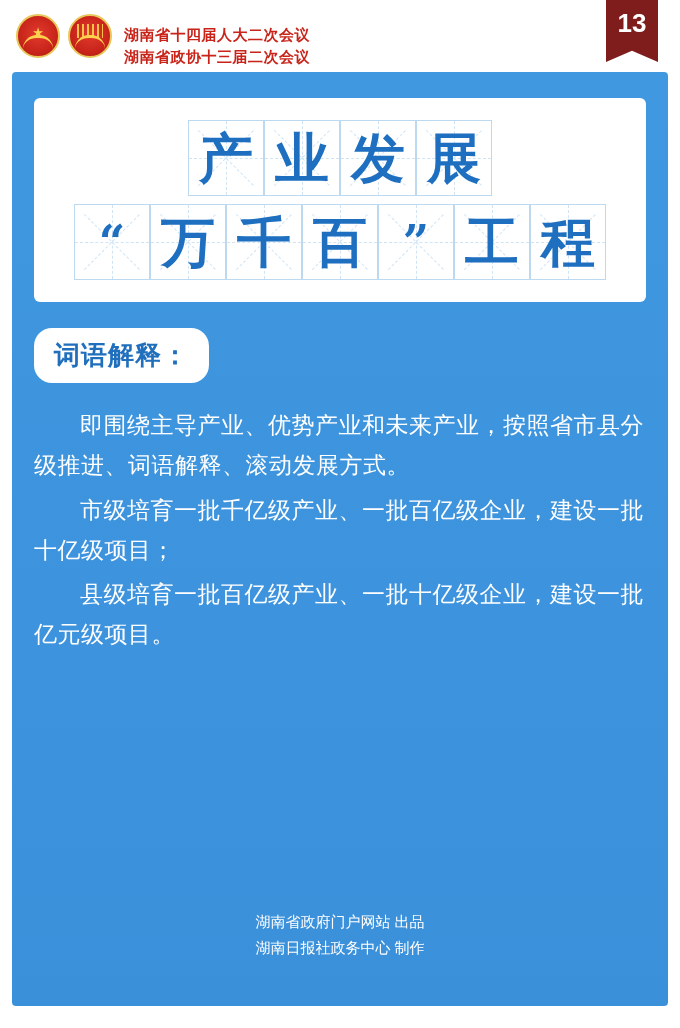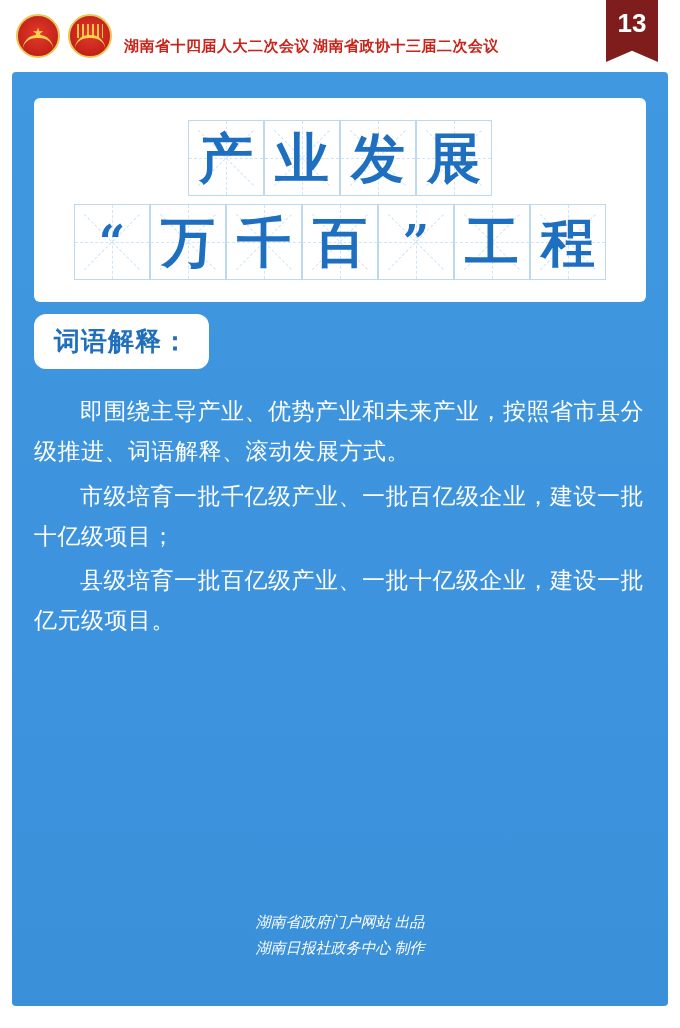--- a/index.html
+++ b/index.html
@@ -78,21 +78,21 @@
     top: 8px;
     transform: translateX(-50%);
     width: 26px;
     height: 14px;
     background:
       repeating-linear-gradient(90deg, #ffd24d 0 2px, transparent 2px 5px);
     opacity: .9;
   }
   .titles {
     display: flex;
-    flex-direction: row;
+    flex-direction: column;
     justify-content: center;
     gap: 3px;
     margin-top: 20px;
   }
   .titles .line {
     color: #c8241a;
     font-size: 15px;
     font-weight: bold;
     letter-spacing: 0.5px;
     white-space: nowrap;
@@ -187,24 +187,24 @@
     z-index: 2;
     font-family: "DejaVu Serif", "Liberation Serif", serif;
     font-size: 54px;
     line-height: 1;
     color: #1e6fc0;
     font-weight: 700;
   }
   .cell.quote .glyph { font-size: 46px; }
   
   .explain-label {
-    margin-top: 12px;
+    margin-top: 26px;
     display: inline-block;
     background: #ffffff;
-    border-radius: 12px;
+    border-radius: 18px;
     padding: 10px 20px;
     color: #1f6fbd;
     font-size: 26px;
     font-weight: bold;
     letter-spacing: 1px;
   }
   
   .paragraphs {
     margin-top: 22px;
     color: #ffffff;
@@ -220,21 +220,21 @@
   .credits {
     position: absolute;
     left: 0;
     right: 0;
     bottom: 46px;
     text-align: center;
     color: #ffffff;
     font-size: 15px;
     line-height: 1.7;
   }
-  .credits .cline { display: block; font-style: italic; }
+  .credits .cline { display: block; }
 </style>
 </head>
 <body>
 
 <div class="poster">
 
   <div class="header">
     <div class="emblems">
       <span class="emblem npc">
         <span class="star">★</span>

